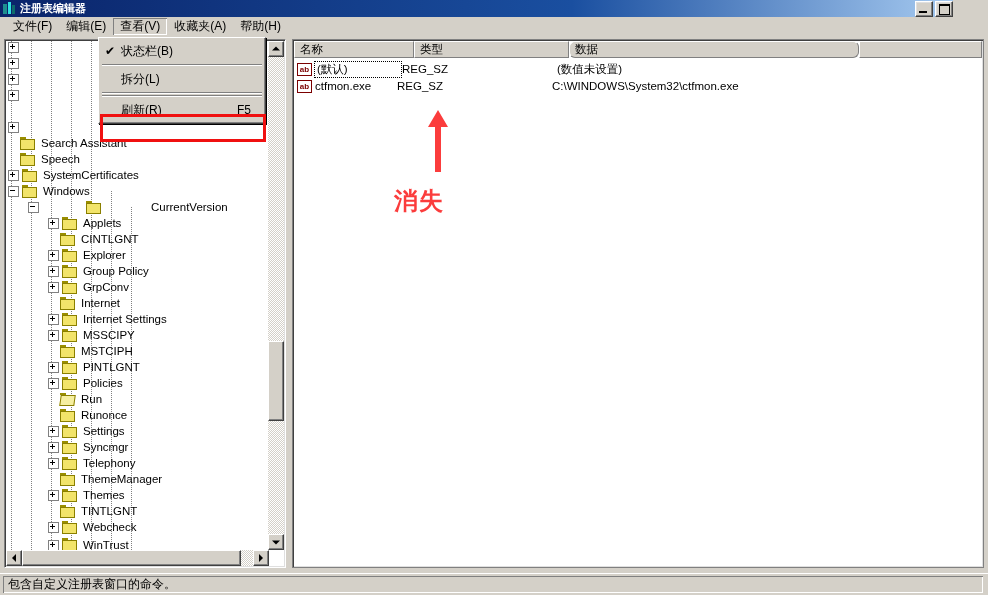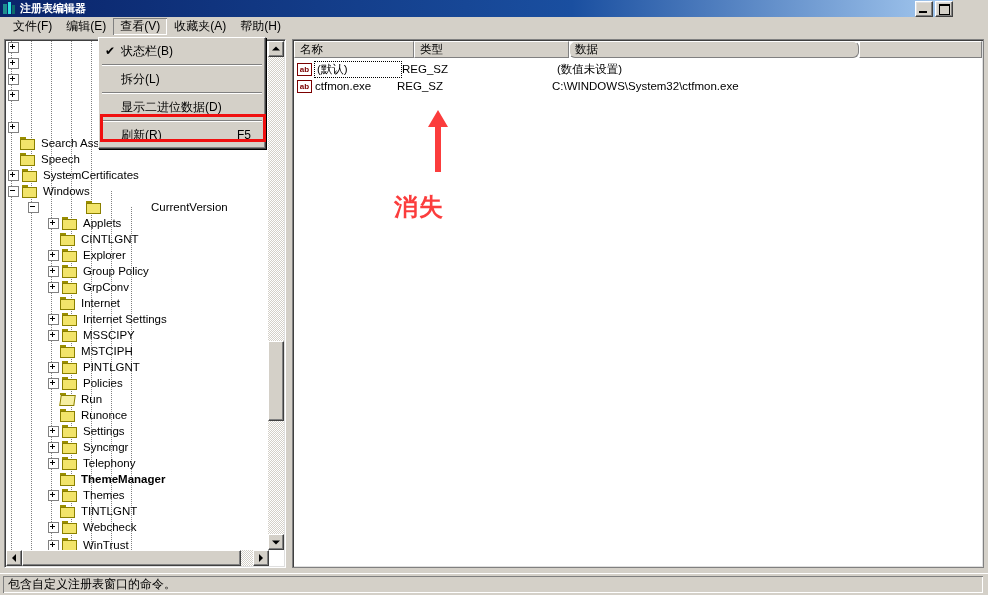--- a/index.html
+++ b/index.html
@@ -142,21 +142,21 @@
   .dsep{height:1px;margin:1px 3px;background:#808080;border-bottom:1px solid #ffffff;}
   .redbox{
     position:absolute;left:100px;top:114px;width:166px;height:28px;
     border:3px solid #f01010;box-sizing:border-box;z-index:60;pointer-events:none;
   }
 
   
   .annot-arrow{position:absolute;left:427px;top:110px;width:22px;height:62px;z-index:40;}
   .annot-text{
     position:absolute;left:394px;top:185px;color:#fb3c3c;font-size:24px;font-weight:bold;
-    font-family:"DejaVu Sans","Liberation Sans",sans-serif;z-index:40;letter-spacing:1px;margin-top:6px;
+    font-family:"DejaVu Sans","Liberation Sans",sans-serif;z-index:40;letter-spacing:1px;
   }
 
   
   .statusbar{
     position:absolute;left:0;bottom:0;width:988px;height:22px;background:#d4d0c8;
     border-top:1px solid #ffffff;box-sizing:border-box;
   }
   .sb-panel{
     position:absolute;left:3px;top:2px;width:980px;height:17px;
     box-shadow:inset 1px 1px 0 #808080, inset -1px -1px 0 #ffffff;
@@ -443,21 +443,21 @@
             <span class="exp">
               <i class="h"></i>
               <i class="v"></i>
             </span>
             <span class="folder">
               <i class="tab"></i>
               <i class="body"></i>
             </span>
             <span class="lbl">Telephony</span>
           </div>
-          <div class="tnode" style="top: 430px; left: 42px; font-weight: bold;">
+          <div class="tnode" style="top: 430px; left: 42px;">
             <span class="exp none"></span>
             <span class="folder">
               <i class="tab"></i>
               <i class="body"></i>
             </span>
             <span class="lbl">ThemeManager</span>
           </div>
           <div class="tnode" style="top: 446px; left: 42px;">
             <span class="exp">
               <i class="h"></i>
@@ -551,24 +551,20 @@
     <div class="ditem">
       <span class="chk">✔</span>
       <span class="dlbl">状态栏(B)</span>
     </div>
     <div class="dsep"></div>
     <div class="ditem">
       <span class="chk"></span>
       <span class="dlbl">拆分(L)</span>
     </div>
     <div class="dsep"></div>
-    <div class="ditem">
-      <span class="chk"></span>
-      <span class="dlbl">显示二进位数据(D)</span>
-    </div>
     <div class="dsep"></div>
     <div class="ditem">
       <span class="chk"></span>
       <span class="dlbl">刷新(R)</span>
       <span class="accel">F5</span>
     </div>
   </div>
   <div class="redbox"></div>
 
   <svg class="annot-arrow" viewBox="0 0 22 62">

